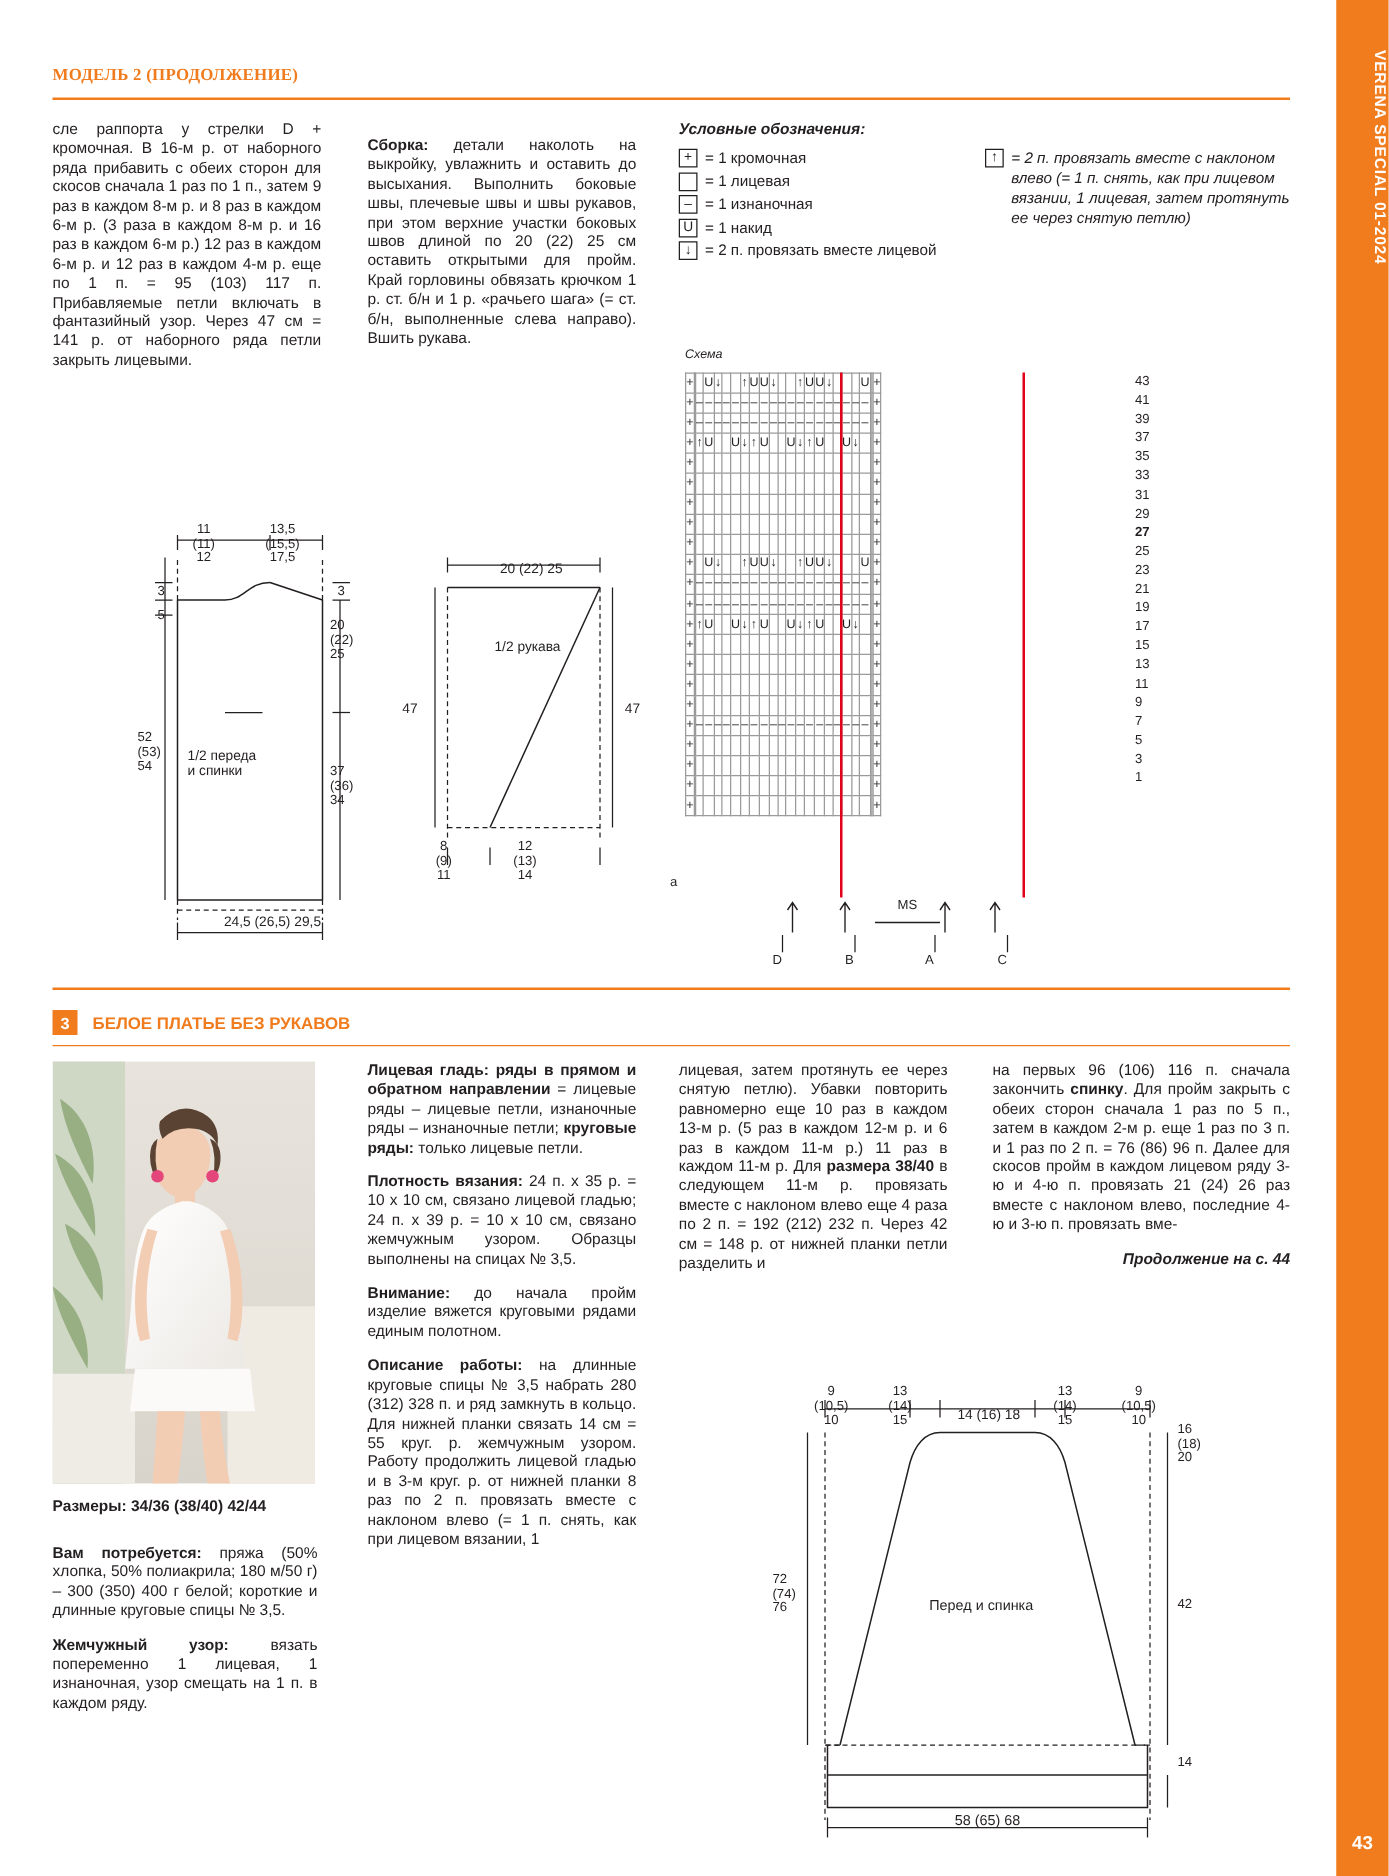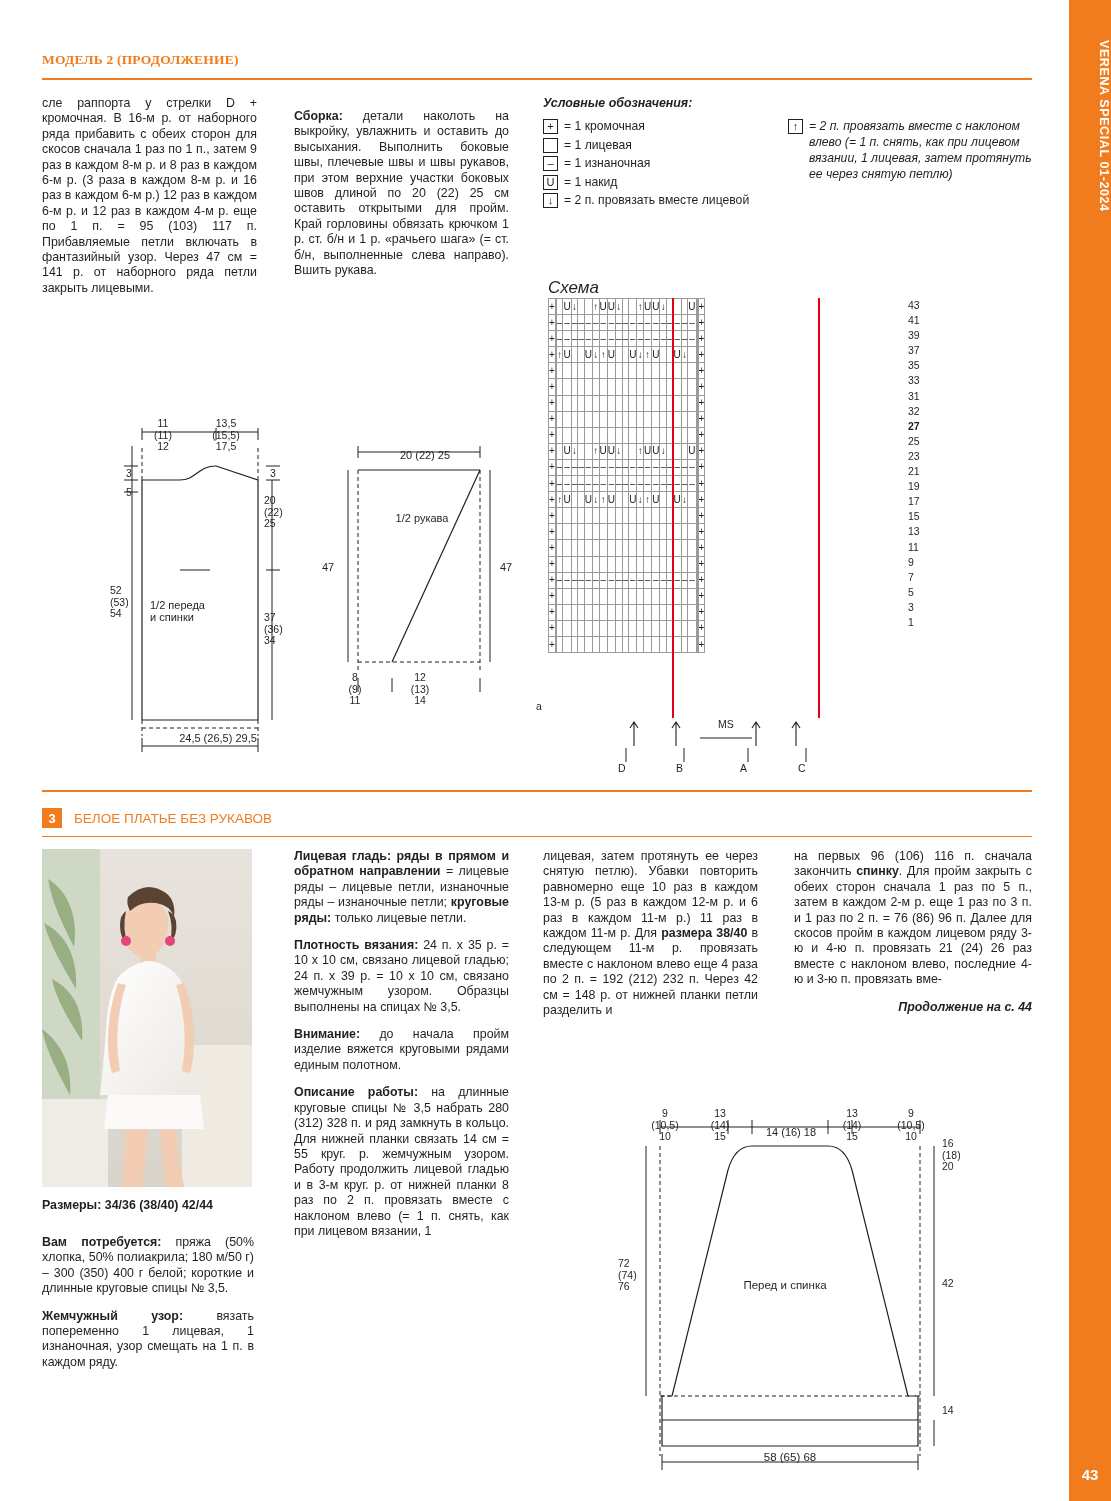--- a/index.html
+++ b/index.html
@@ -52,39 +52,39 @@
   .legend-list{position:absolute;font-size:12.2px;line-height:17.5px;}
   .legend-row{display:flex;align-items:flex-start;gap:6px;margin-bottom:1px;}
   .cellbox{
     width:13px;height:13px;border:1px solid #231f20;background:#fff;
     display:inline-flex;align-items:center;justify-content:center;
     font-size:11px;line-height:11px;flex:none;margin-top:1px;
   }
   .legend-note{position:absolute;font-size:12.2px;line-height:16px;font-style:italic;}
   .legend-note .ln-first{display:flex;gap:6px;}
   
-  .schema-label{position:absolute;font-size:17px;font-style:italic;}
+  .schema-label{position:absolute;font-size:10px;font-style:italic;}
   .grid{position:absolute;border-collapse:collapse;}
   .grid td{
     width:15px;height:15.1px;border:1px solid #9a9a9a;
     text-align:center;vertical-align:middle;
     font-size:10px;line-height:10px;padding:0;
     color:#231f20;
   }
   .rownum{position:absolute;font-size:10.5px;line-height:15.1px;text-align:left;}
   .redline{position:absolute;background:#e2001a;width:2px;}
   .mark{position:absolute;font-size:10.5px;}
   
   .draw{position:absolute;}
   
   .numbadge{
     position:absolute;width:20px;height:20px;background:#f07c1e;color:#fff;
     font-size:13px;font-weight:700;display:flex;align-items:center;justify-content:center;
   }
-  .sec3title{position:absolute;font-size:13.5px;font-weight:400;color:#f07c1e;}
+  .sec3title{position:absolute;font-size:13.5px;font-weight:700;color:#f07c1e;}
   
   .photo{position:absolute;left:42px;top:849px;width:210px;height:338px;overflow:hidden;}
   .photo svg{display:block;}
   .sizes{position:absolute;left:42px;top:1198px;width:212px;font-size:12.4px;font-weight:700;}
   
   .cont{font-style:italic;font-weight:700;text-align:right;display:block;}
 </style>
 </head>
 <body>
 
@@ -720,21 +720,21 @@
   </div>
 
 <div id="schema-rownums" style="position:absolute;left:908px;top:298px;">
     <div class="rownum" style="position: static;">43</div>
     <div class="rownum" style="position: static;">41</div>
     <div class="rownum" style="position: static;">39</div>
     <div class="rownum" style="position: static;">37</div>
     <div class="rownum" style="position: static;">35</div>
     <div class="rownum" style="position: static;">33</div>
     <div class="rownum" style="position: static;">31</div>
-    <div class="rownum" style="position: static;">32</div>
+    <div class="rownum" style="position: static;">29</div>
     <div class="rownum" style="position: static; font-weight: bold;">27</div>
     <div class="rownum" style="position: static;">25</div>
     <div class="rownum" style="position: static;">23</div>
     <div class="rownum" style="position: static;">21</div>
     <div class="rownum" style="position: static;">19</div>
     <div class="rownum" style="position: static;">17</div>
     <div class="rownum" style="position: static;">15</div>
     <div class="rownum" style="position: static;">13</div>
     <div class="rownum" style="position: static;">11</div>
     <div class="rownum" style="position: static;">9</div>

